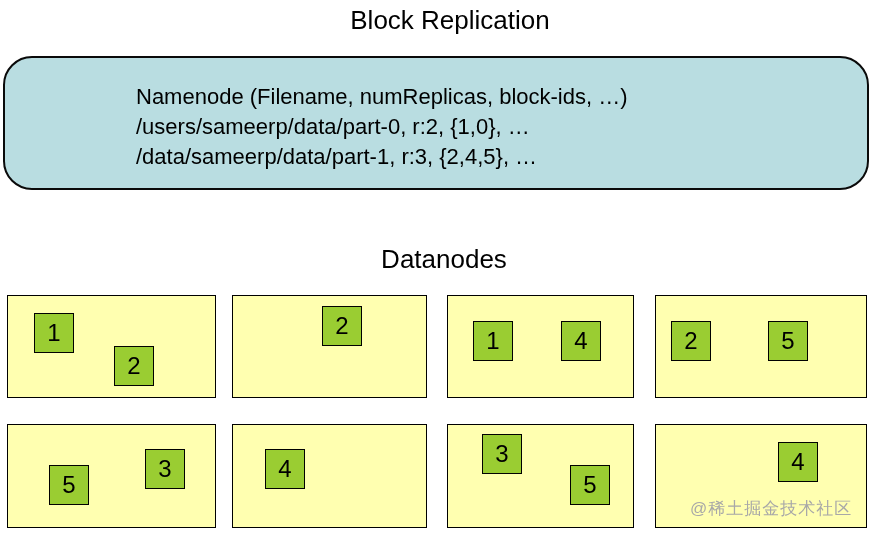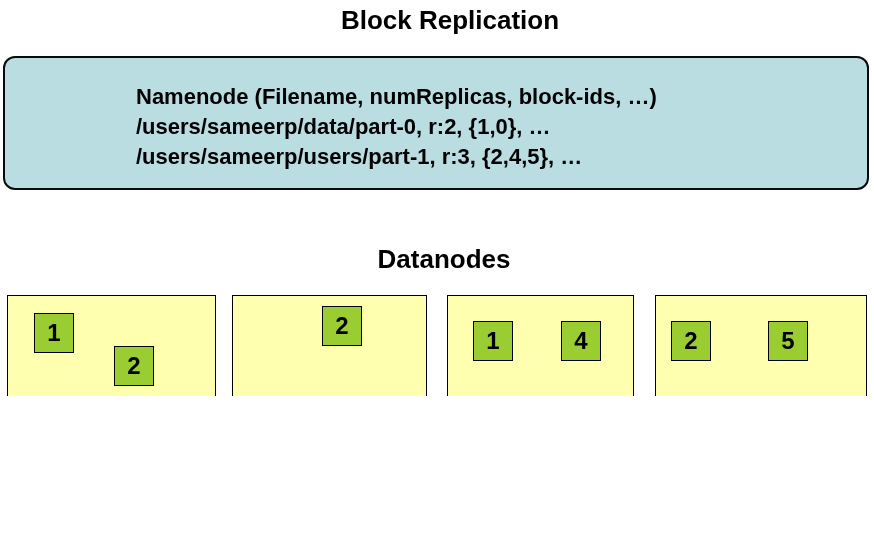--- a/index.html
+++ b/index.html
@@ -1,43 +1,42 @@
 <!DOCTYPE html>
 <html><head>
 <meta charset="utf-8">
 <style>
   html, body { margin: 0; padding: 0; background: #ffffff; }
   .canvas {
     position: relative;
     width: 874px;
-    height: 396px;
+    height: 536px;
     background: #ffffff;
     overflow: hidden;
     font-family: "Liberation Sans", sans-serif;
     color: #000000;
-    font-weight: bold;
   }
   .title {
     position: absolute;
     top: 5px;
     left: 13px;
     width: 874px;
     text-align: center;
     font-size: 26px;
     white-space: nowrap;
   }
   .namenode-box {
     position: absolute;
     left: 3px;
     top: 56px;
     width: 862px;
     height: 130px;
     background: var(--nn, #b9dde1);
     border: 2px solid #0a0a0a;
-    border-radius: 12px;
+    border-radius: 29px;
   }
   .namenode-text {
     padding: 24px 0 0 131px;
     font-size: 22px;
     line-height: 30px;
     white-space: nowrap;
   }
   .datanodes-label {
     position: absolute;
     top: 244px;
@@ -78,21 +77,21 @@
 <body>
 
 <div class="canvas" style="--nn: #b9dde1; --dn: #ffffb0; --blk: #9acd32; --wm: #a8a8a8;">
 
   <div class="title">Block Replication</div>
 
   <div class="namenode-box">
     <div class="namenode-text">
       <div>Namenode (Filename, numReplicas, block-ids, …)</div>
       <div>/users/sameerp/data/part-0, r:2, {1,0}, …</div>
-      <div>/users/sameerp/users/part-1, r:3, {2,4,5}, …</div>
+      <div>/data/sameerp/data/part-1, r:3, {2,4,5}, …</div>
     </div>
   </div>
 
   <div class="datanodes-label">Datanodes</div>
 
   <div id="datanodes-container">
       <div class="datanode" style="left: 7px; top: 295px; width: 209px; height: 103px;">
         <div class="block" style="left: 26px; top: 17px;">1</div>
         <div class="block" style="left: 106px; top: 50px;">2</div>
       </div>
@@ -116,14 +115,15 @@
       </div>
       <div class="datanode" style="left: 447px; top: 424px; width: 187px; height: 104px;">
         <div class="block" style="left: 34px; top: 9px;">3</div>
         <div class="block" style="left: 122px; top: 40px;">5</div>
       </div>
       <div class="datanode" style="left: 655px; top: 424px; width: 212px; height: 104px;">
         <div class="block" style="left: 122px; top: 17px;">4</div>
       </div>
     </div>
 
+  <div class="watermark">@稀土掘金技术社区</div>
 
 </div>
 
 </body></html>

